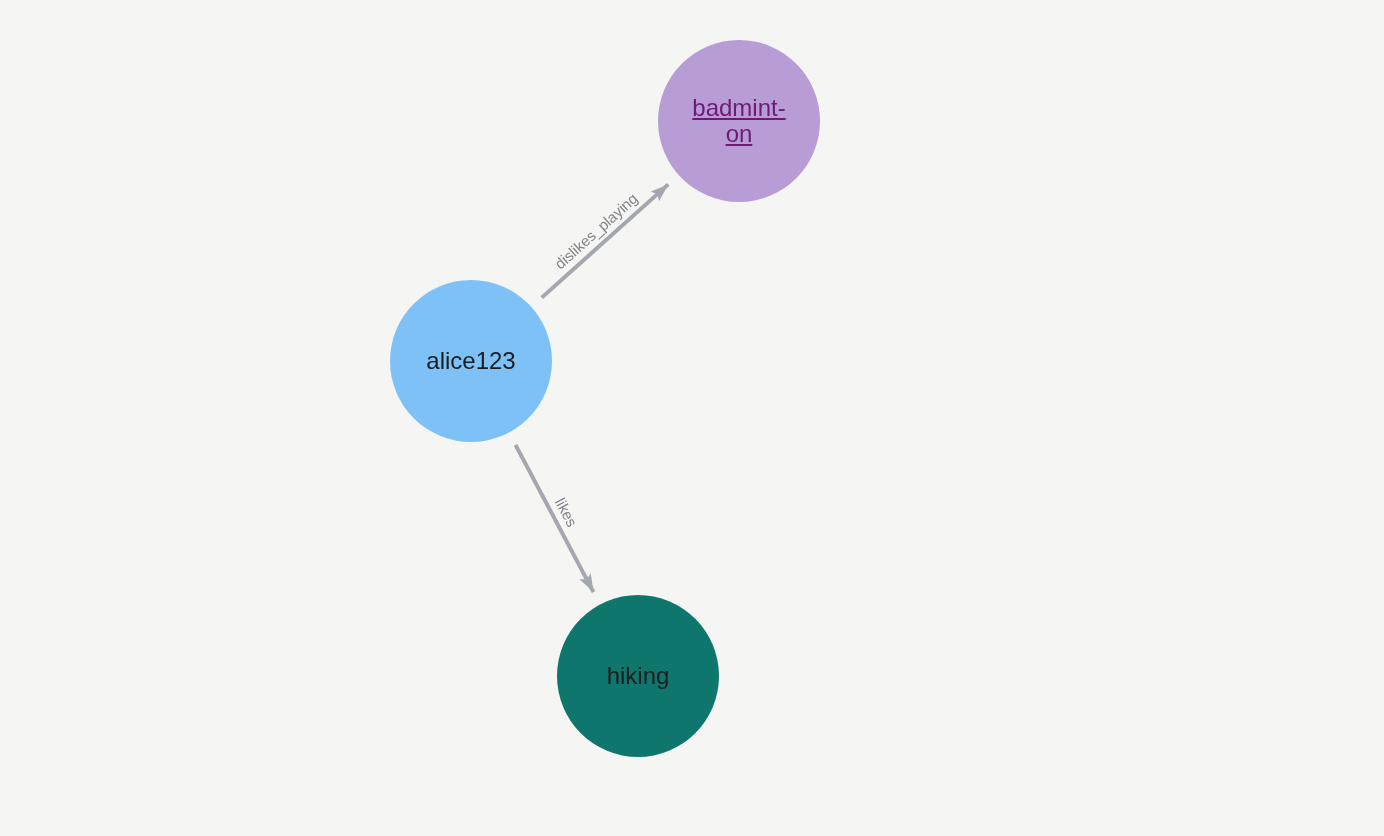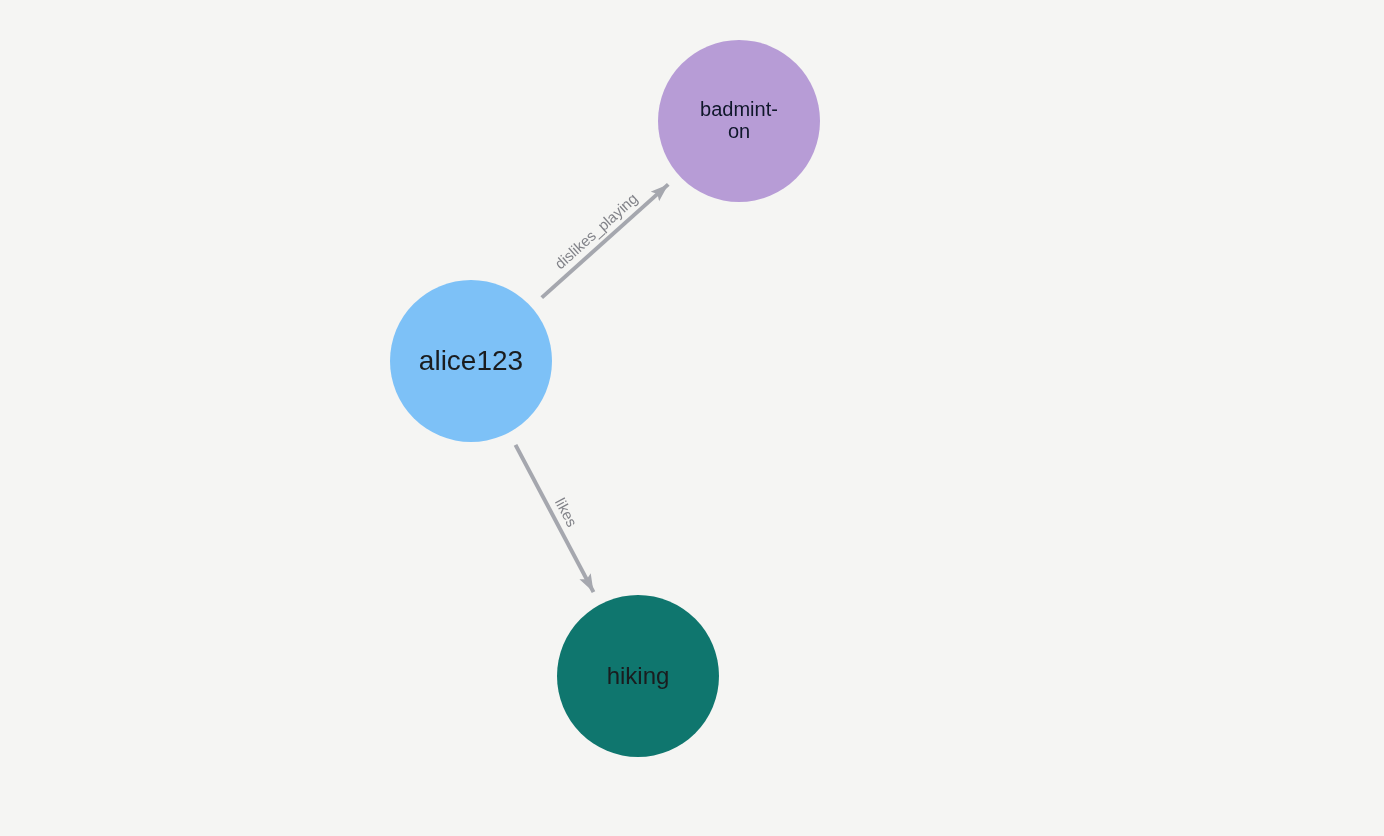--- a/index.html
+++ b/index.html
@@ -47,18 +47,18 @@
         <marker id="arrow-1" markerWidth="6" markerHeight="5" refX="4.5" refY="1.6" orient="auto" markerUnits="strokeWidth">
           <path d="M0,0 L4.5,1.6 L0,3.2 L0.9,1.6 Z" fill="#a5a7ae"></path>
         </marker>
       </defs>
       <line x1="541.7702924501868" y1="297.6236187013252" x2="668.2297075498132" y2="184.37638129867483" stroke="#a5a7ae" stroke-width="4" marker-end="url(#arrow-0)"></line>
       <text transform="translate(605 241) rotate(-41.84515713520803)" dy="-8" text-anchor="middle" font-size="15" fill="#818288" class="edge-label">dislikes_playing</text>
       <line x1="515.4982963298672" y1="444.93391223897123" x2="593.5017036701328" y2="592.0660877610288" stroke="#a5a7ae" stroke-width="4" marker-end="url(#arrow-1)"></line>
       <text transform="translate(554.5 518.5) rotate(62.06931061208774)" dy="-8" text-anchor="middle" font-size="15" fill="#818288" class="edge-label">likes</text>
     </svg>
   <div id="nodes-layer">
-      <div class="node" style="left: 390px; top: 280px; width: 162px; height: 162px; background: rgb(125, 193, 247); color: rgb(26, 28, 30); font-size: 28px;">alice123</div>
-      <div class="node" style="left: 658px; top: 40px; width: 162px; height: 162px; background: rgb(183, 156, 214); color: #0f172a; font-size: 20px;">badmint-
+      <div class="node" style="left: 390px; top: 280px; width: 162px; height: 162px; background: rgb(125, 193, 247); color: rgb(26, 28, 30); font-size: 24px;">alice123</div>
+      <div class="node" style="left: 658px; top: 40px; width: 162px; height: 162px; background: rgb(183, 156, 214); color: #701a75; font-size: 24px; text-decoration: underline;">badmint-
 on</div>
       <div class="node" style="left: 557px; top: 595px; width: 162px; height: 162px; background: #0f766e; color: rgb(26, 28, 30); font-size: 24px;">hiking</div>
     </div>
 </div>
 
 </body></html>

